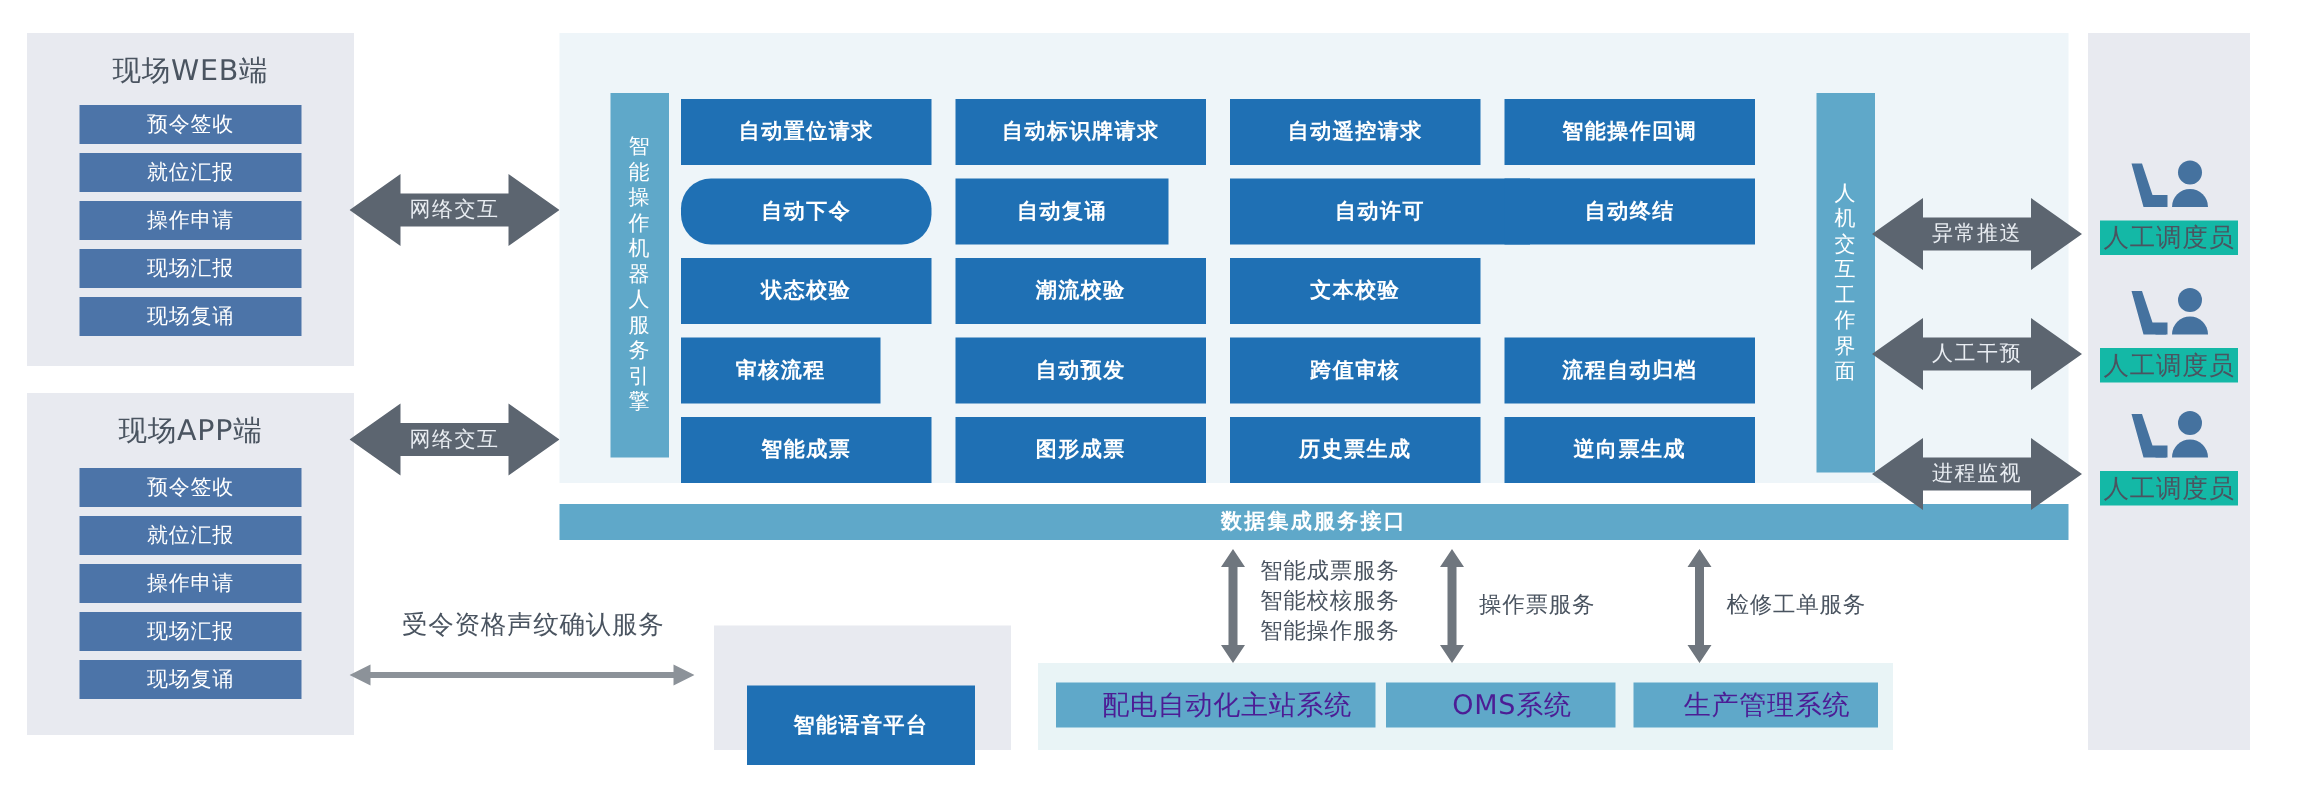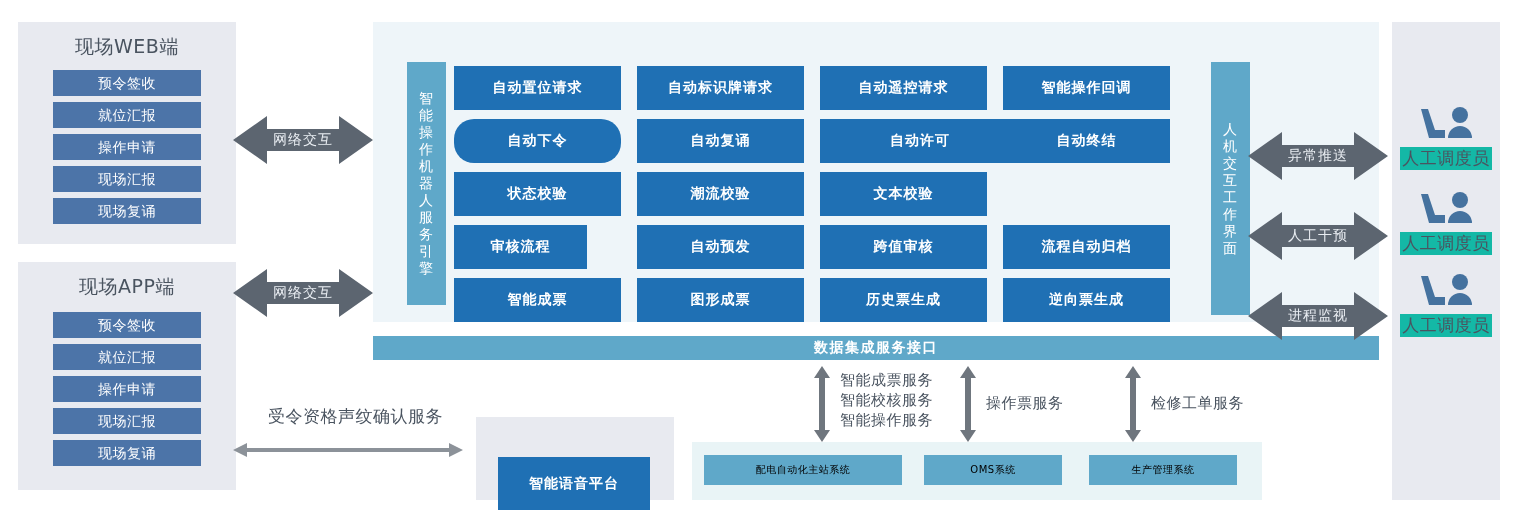--- a/index.html
+++ b/index.html
@@ -100,26 +100,27 @@
     display:flex;
     align-items:center;
     justify-content:center;
     letter-spacing:1.5px;
   }
 
   
   .sys-box{
     position:absolute;
     background:#5fa8c9;
-    color:#000000;
-    font-size:10px;
-    display:flex;
-    align-items:center;
-    justify-content:center;
-    letter-spacing:.5px;
+    color:#4c1d95;
+    font-size:18px;
+    display:flex;
+    align-items:center;
+    justify-content:center;
+    letter-spacing:.5px;
+    padding-left:15px;
   }
   .voice-box{
     position:absolute;
     background:#1f70b4;
     color:#ffffff;
     font-size:14px;
     font-weight:bold;
     display:flex;
     align-items:center;
     justify-content:center;
@@ -216,21 +217,21 @@
   <div class="abs vbar" style="left:1194px;top:62px;width:39px;height:253px;">
     <span>人机交互工作界面</span>
   </div>
 
   <div class="fn-cell" style="left:454px;top:66px;width:167px;height:44px;">自动置位请求</div>
   <div class="fn-cell" style="left:637px;top:66px;width:167px;height:44px;">自动标识牌请求</div>
   <div class="fn-cell" style="left:820px;top:66px;width:167px;height:44px;">自动遥控请求</div>
   <div class="fn-cell" style="left:1003px;top:66px;width:167px;height:44px;">智能操作回调</div>
 
   <div class="fn-cell" style="left:454px;top:119px;width:167px;height:44px;border-radius:20px;">自动下令</div>
-  <div class="fn-cell" style="left:637px;top:119px;width:167px;height:44px;">自动复诵</div>
+  <div class="fn-cell" style="left:637px;top:119px;width:142px;height:44px;">自动复诵</div>
   <div class="fn-cell" style="left:820px;top:119px;width:200px;height:44px;">自动许可</div>
   <div class="fn-cell" style="left:1003px;top:119px;width:167px;height:44px;">自动终结</div>
 
   <div class="fn-cell" style="left:454px;top:172px;width:167px;height:44px;">状态校验</div>
   <div class="fn-cell" style="left:637px;top:172px;width:167px;height:44px;">潮流校验</div>
   <div class="fn-cell" style="left:820px;top:172px;width:167px;height:44px;">文本校验</div>
 
   <div class="fn-cell" style="left:454px;top:225px;width:133px;height:44px;">审核流程</div>
   <div class="fn-cell" style="left:637px;top:225px;width:167px;height:44px;">自动预发</div>
   <div class="fn-cell" style="left:820px;top:225px;width:167px;height:44px;">跨值审核</div>

